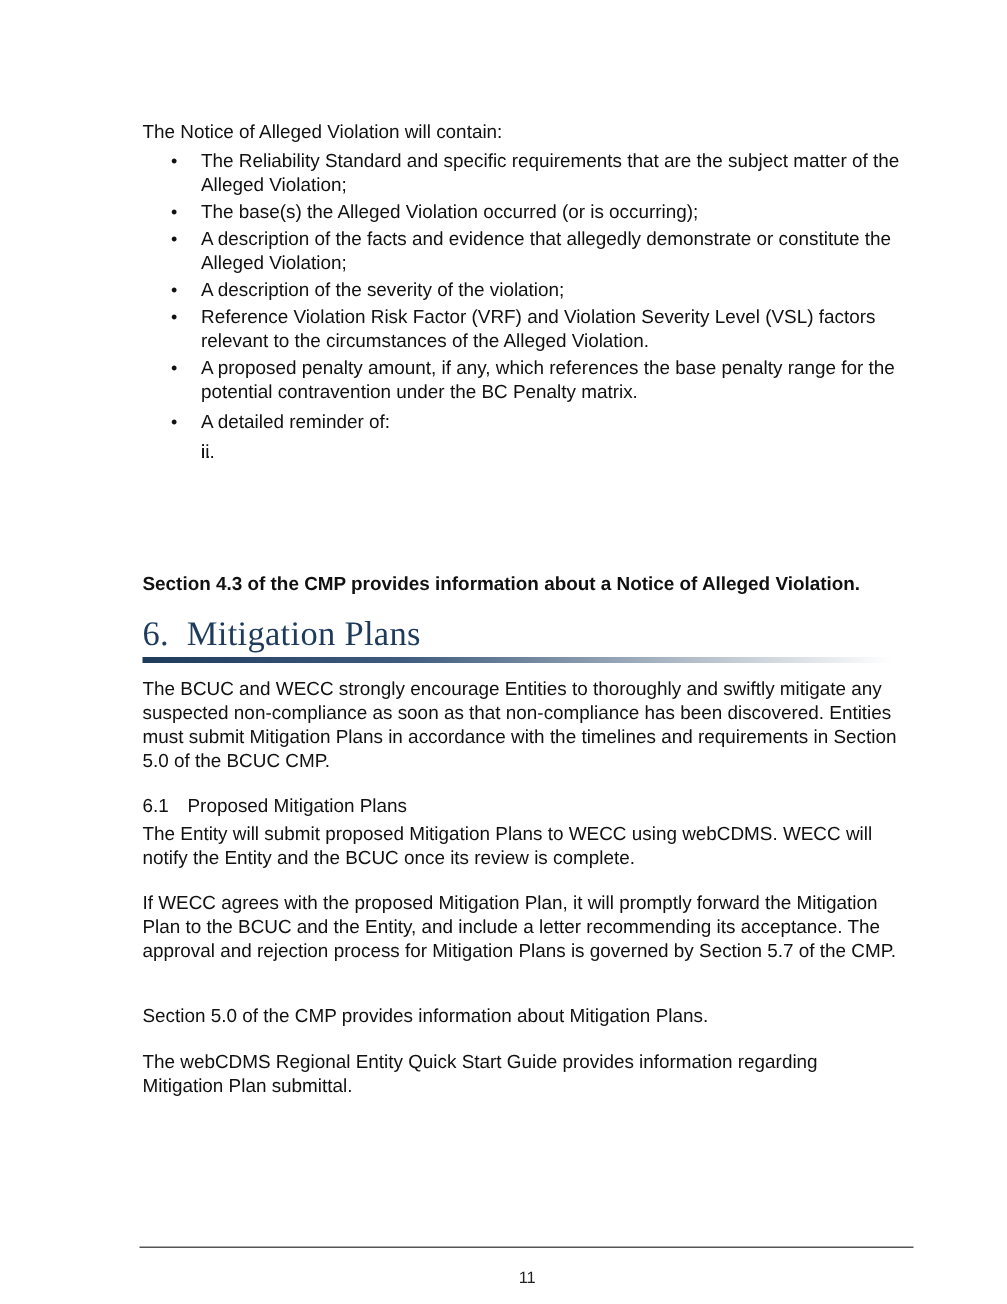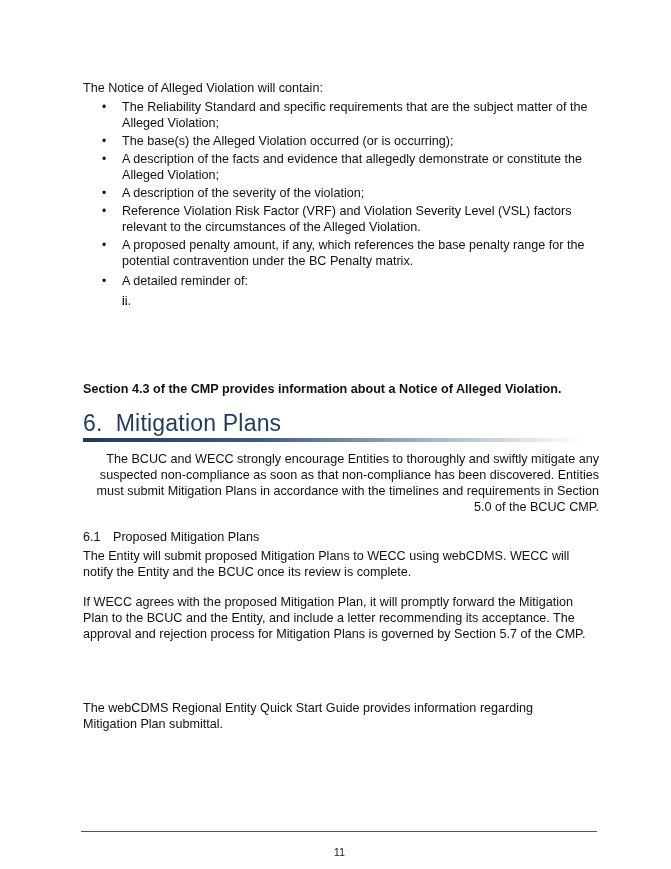--- a/index.html
+++ b/index.html
@@ -1,18 +1,18 @@
 <!DOCTYPE html>
 <html><head>
 <meta charset="utf-8">
 <style>
   html, body { margin: 0; padding: 0; background: #ffffff; }
   body { width: 671px; height: 869px; position: relative; overflow: hidden;
          font-family: "Liberation Sans", sans-serif; color: #111; font-size: 12.6px; }
-  .page { position: absolute; left: 4px; top: 0; width: 608px; height: 869px; }
+  .page { position: absolute; left: 16px; top: 0; width: 608px; height: 869px; }
   .abs { position: absolute; }
   p { margin: 0; line-height: 16px; }
   .bullet-list { position: absolute; left: 98px; width: 500px; margin: 0; padding: 0; list-style: none; }
   .bullet-item { position: relative; padding-left: 20px; line-height: 16px; margin-bottom: 2px; }
   .bullet-dot { position: absolute; left: 0; top: 0; font-size: 12px; }
   .sub-list { margin: 4px 0 0 0; padding: 0; list-style: none; }
   .sub-item { position: relative; padding-left: 20px; line-height: 16px; margin-bottom: 4px; }
   .sub-num { position: absolute; left: 0; top: 0; }
   .h1 { position: absolute; left: 79px; top: 410px; font-size: 23px; color: #1f3b5c; letter-spacing: 0.2px; }
   .h1-rule { position: absolute; left: 79px; top: 438px; width: 500px; height: 4px;
@@ -39,28 +39,29 @@
     <li class="bullet-item" style="margin-top:4px;"><span class="bullet-dot">•</span><span>A detailed reminder of:</span>
       <ul class="sub-list">
         <li class="sub-item"><span class="sub-num">i.</span></li>
         <li class="sub-item"><span class="sub-num">ii.</span></li>
       </ul>
     </li>
   </ul>
 
   <p class="abs" style="left:79px; top:381px; width:520px;font-weight:bold;">Section 4.3 of the CMP provides information about a Notice of Alleged Violation.</p>
 
-  <div class="h1" style="white-space:pre;">6.  Mitigation Plans</div>
+  <div class="h1" style="white-space:pre;font-family:Liberation Serif, serif;">6.  Mitigation Plans</div>
   <div class="h1-rule"></div>
 
-  <p class="abs" style="left:79px; top:451px; width:516px;text-align:right;">The BCUC and WECC strongly encourage Entities to thoroughly and swiftly mitigate any suspected non-compliance as soon as that non-compliance has been discovered. Entities must submit Mitigation Plans in accordance with the timelines and requirements in Section 5.0 of the BCUC CMP.</p>
+  <p class="abs" style="left:79px; top:451px; width:516px;">The BCUC and WECC strongly encourage Entities to thoroughly and swiftly mitigate any suspected non-compliance as soon as that non-compliance has been discovered. Entities must submit Mitigation Plans in accordance with the timelines and requirements in Section 5.0 of the BCUC CMP.</p>
 
   <div class="h2">
     <span class="num">6.1</span><span>Proposed Mitigation Plans</span>
   </div>
 
   <p class="abs" style="left:79px; top:548px; width:516px;">The Entity will submit proposed Mitigation Plans to WECC using webCDMS. WECC will notify the Entity and the BCUC once its review is complete.</p>
   <p class="abs" style="left:79px; top:594px; width:516px;">If WECC agrees with the proposed Mitigation Plan, it will promptly forward the Mitigation Plan to the BCUC and the Entity, and include a letter recommending its acceptance. The approval and rejection process for Mitigation Plans is governed by Section 5.7 of the CMP.</p>
+  <p class="abs" style="left:79px; top:669px; width:516px;">Section 5.0 of the CMP provides information about Mitigation Plans.</p>
   <p class="abs" style="left:79px; top:700px; width:500px;">The webCDMS Regional Entity Quick Start Guide provides information regarding Mitigation Plan submittal.</p>
 
   <div class="footer-rule"></div>
   <div class="page-num">11</div>
 </div>
 
 </body></html>

